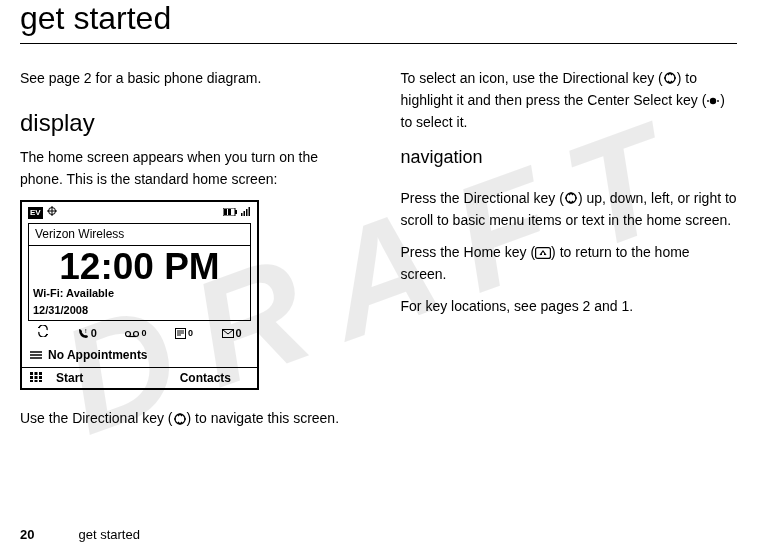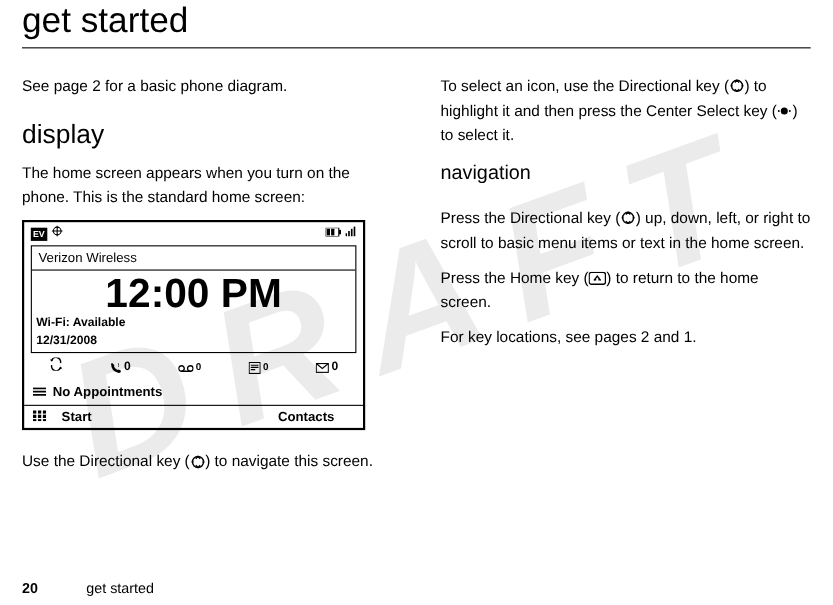--- a/index.html
+++ b/index.html
@@ -26,21 +26,21 @@
     font-style: italic;
   }
   .page { position: relative; z-index: 1; padding: 0 20px 10px 20px; }
   .title { font-size: 32px; font-weight: normal; font-family: Arial, Helvetica, sans-serif; margin-bottom: 6px; }
   hr.title-rule { border: none; border-top: 1px solid #000; margin-bottom: 24px; }
   .columns { display: flex; gap: 44px; }
   .col { flex: 1; font-size: 14px; line-height: 1.55; }
   .section-h { font-size: 24px; font-weight: normal; margin: 14px 0 6px 0; }
   .subsection-h { font-size: 18px; font-weight: normal; margin: 6px 0 16px 0; }
   p { margin-bottom: 10px; }
-  .phone-fig { border: 2px solid #000; width: 312px; margin: 8px 0 18px 0; font-family: 'Arial Narrow', Arial, sans-serif; font-stretch: condensed; }
+  .phone-fig { border: 2px solid #000; width: 239px; margin: 8px 0 18px 0; font-family: 'Arial Narrow', Arial, sans-serif; font-stretch: condensed; }
   .status-bar { display: flex; justify-content: space-between; align-items: center; padding: 2px 6px; font-size: 11px; }
   .status-left, .status-right { display: flex; gap: 4px; align-items: center; }
   .carrier-row { border: 1px solid #000; margin: 0 6px; }
   .carrier { font-weight: normal; font-size: 12px; padding: 1px 6px; border-bottom: 1px solid #000; text-align:left; }
   .clock-row { display:flex; flex-direction:column; }
   .clock { font-size: 37px; font-weight: bold; text-align: center; line-height: 1; padding-top: 2px; }
   .wifi-row { display: flex; justify-content: space-between; font-size: 11px; font-weight: bold; padding: 0 4px 1px 4px; flex-direction: column; }
   .counters-row { display: flex; justify-content: space-around; align-items: center; font-size: 11px; font-weight: bold; padding: 4px 4px 2px 4px; gap:6px; }
   .counter { display: flex; align-items: center; gap: 2px; }
   .appt-row { display: flex; align-items: center; gap: 6px; font-size: 12px; font-weight: bold; padding: 2px 8px 2px 8px; }

